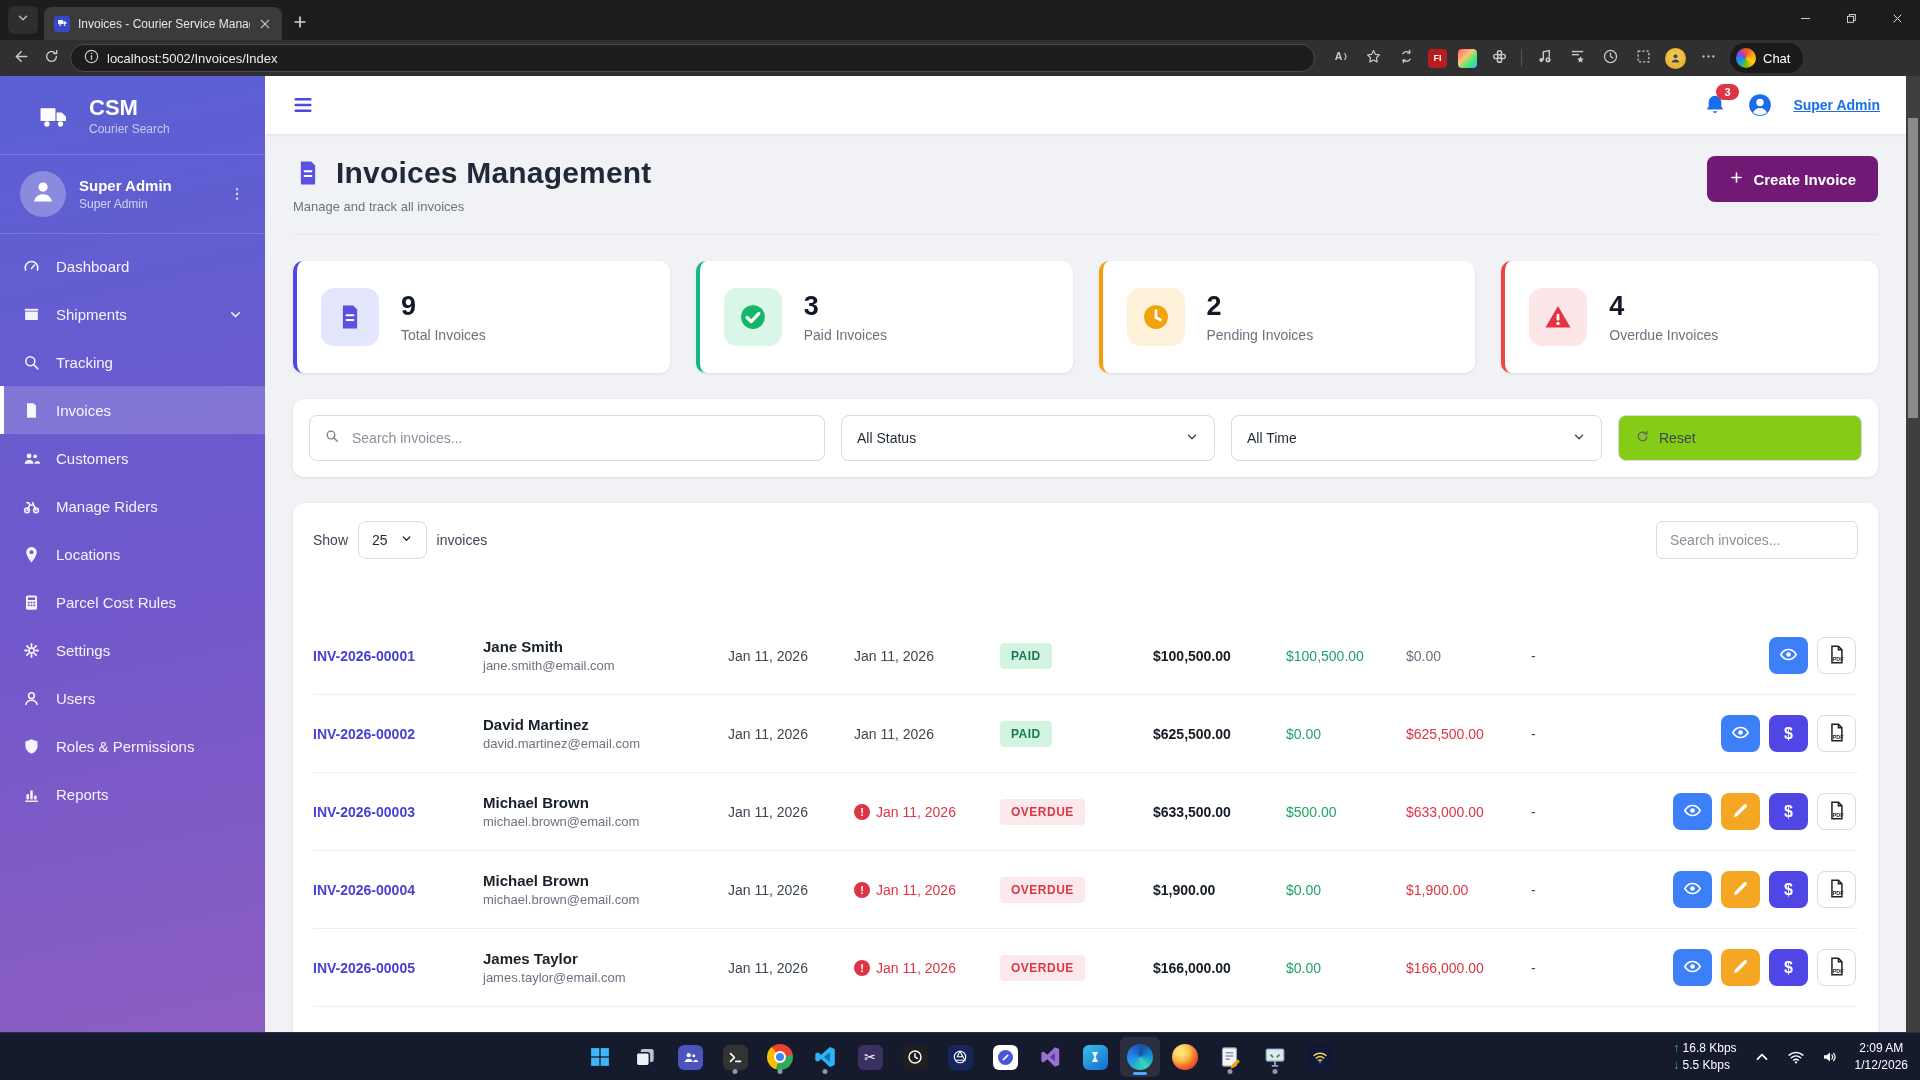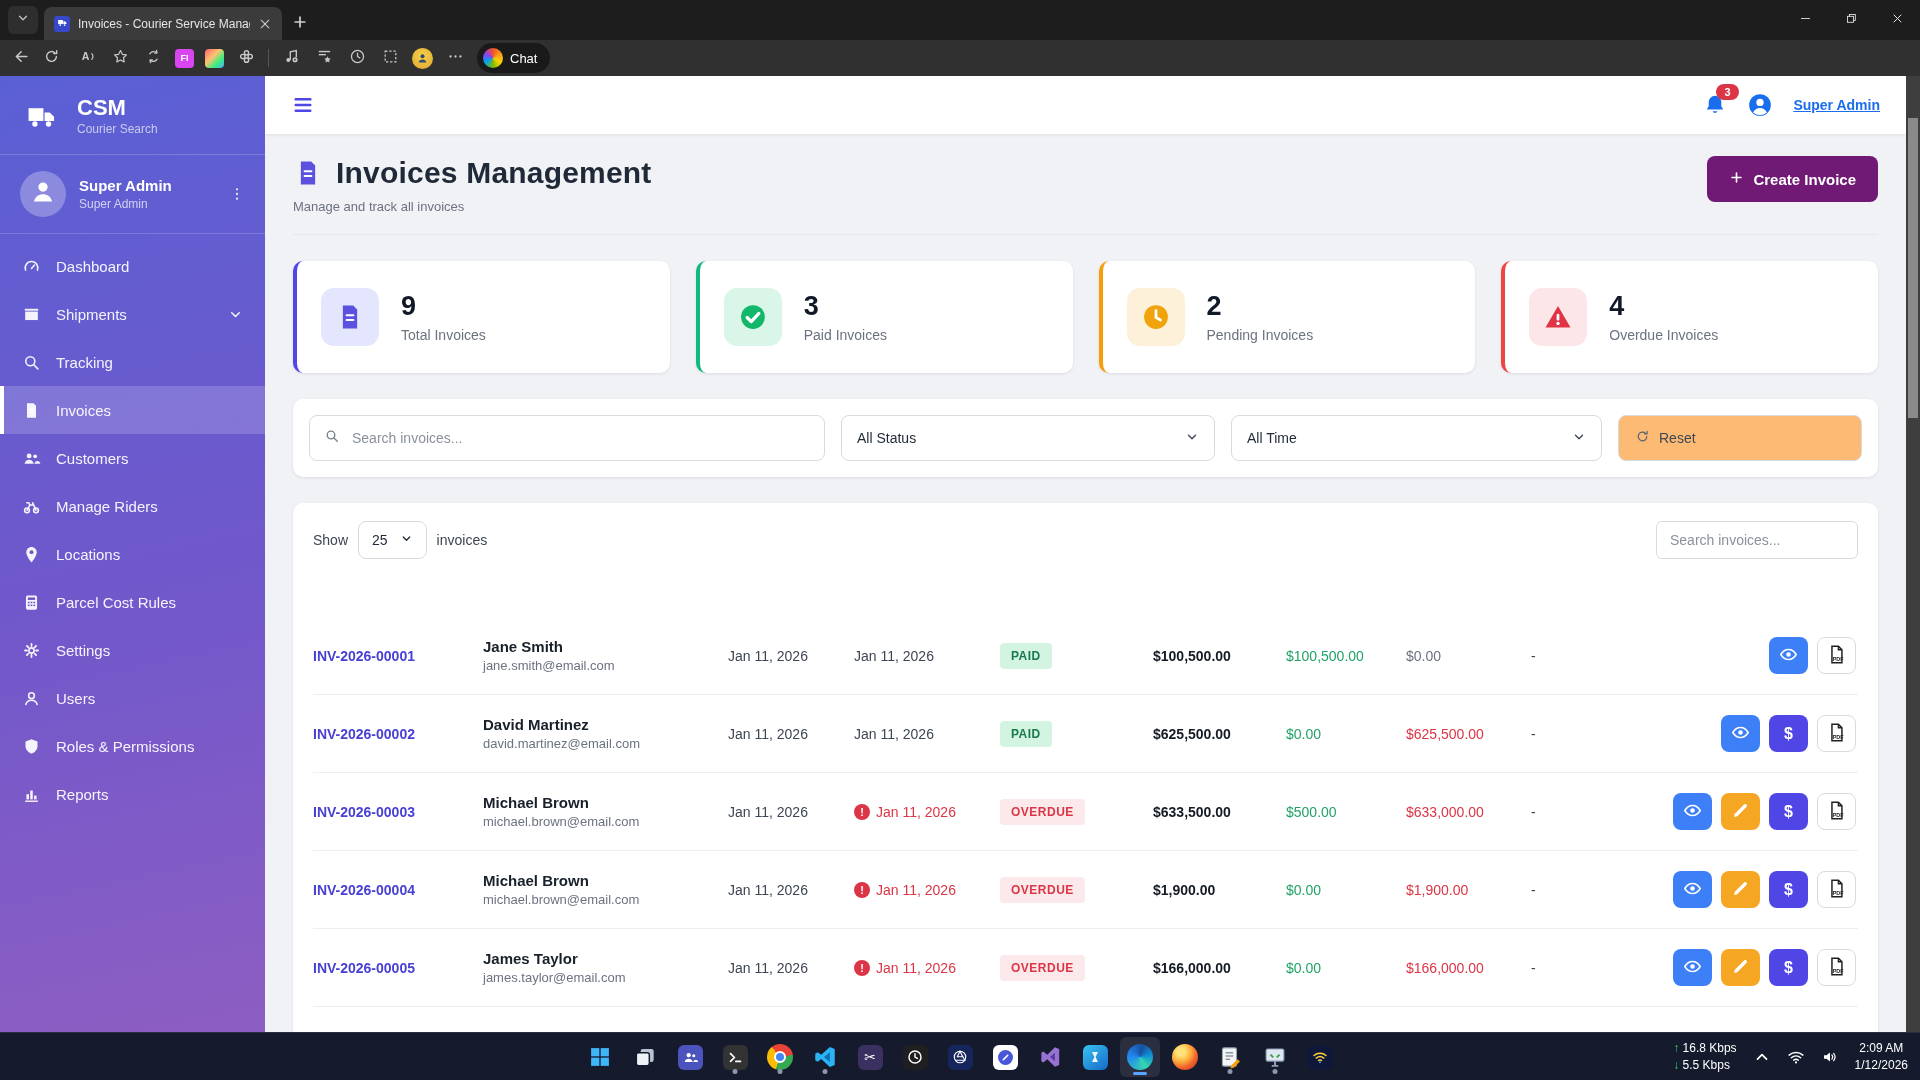--- a/index.html
+++ b/index.html
@@ -24,33 +24,33 @@
   .wincontrols { position:absolute; right:0; top:0; height:40px; display:flex; }
   .winbtn { width:46px; height:40px; display:flex; align-items:center; justify-content:center; color:#e8e8e8; }
   .winbtn svg { width:13px; height:13px; }
 
   .toolbar { height:36px; background:#303030; display:flex; align-items:center; padding:0 10px; gap:8px; }
   .tool-btn { color:#c9c9c9; width:22px; height:22px; display:flex; align-items:center; justify-content:center; flex:none; font-size:14px; }
   .tool-btn svg { width:17px; height:17px; }
   .urlpill { height:28px; width:1245px; background:#1d1d1d; border:1px solid #4a4a4a; border-radius:14px; display:flex; align-items:center; padding:0 12px; gap:8px; color:#ececec; font-size:13px; flex:none; }
   .urlpill .tool-btn { width:16px; }
   .tool-right { display:flex; align-items:center; gap:11px; margin-left:6px; }
-  .ext-fi { width:19px; height:19px; border-radius:4px; background:#d946ef; color:#fff; font-size:9px; font-weight:bold; display:flex; align-items:center; justify-content:center; }
+  .ext-fi { width:19px; height:19px; border-radius:4px; background:#b91c1c; color:#fff; font-size:9px; font-weight:bold; display:flex; align-items:center; justify-content:center; }
   .ext-picker { width:19px; height:19px; border-radius:4px; background:linear-gradient(135deg,#ff5f6d,#ffc371 40%,#38ef7d 70%,#4facfe); }
   .tool-sep { width:1px; height:18px; background:#555; }
   .tool-avatar { width:21px; height:21px; border-radius:50%; background:radial-gradient(circle at 50% 38%, #f6d14b, #e0a62e); display:flex; align-items:flex-end; justify-content:center; overflow:hidden; }
   .tool-avatar svg { width:13px; height:13px; color:#314a6e; }
   .chatbtn { height:30px; border-radius:15px; background:#1a1a1a; display:flex; align-items:center; gap:7px; padding:0 13px 0 6px; color:#fff; font-size:13px; }
   .chatlogo { width:20px; height:20px; border-radius:50%; background:conic-gradient(#f35325,#f99b1c,#ffd303,#7fba00,#00a4ef,#8b3ff2,#f35325); }
 
   
   .app { position:absolute; top:76px; left:0; width:1920px; height:956px; display:flex; background:#f1f2f6; }
 
   .sidebar { width:265px; flex:none; background:linear-gradient(168deg,#5a60d4 0%,#7158cb 55%,#8d5ec2 100%); color:#fff; overflow:hidden; }
-  .logo-row { display:flex; align-items:center; gap:13px; padding:20px 20px 18px; border-bottom:1px solid rgba(255,255,255,.18); }
+  .logo-row { display:flex; align-items:center; gap:13px; padding:20px 32px 18px; border-bottom:1px solid rgba(255,255,255,.18); }
   .logo-ic { width:44px; height:34px; color:#fff; flex:none; }
   .logo-title { font-size:22px; font-weight:bold; line-height:1.1; }
   .logo-sub { font-size:12px; color:rgba(255,255,255,.66); margin-top:2px; }
   .user-row { display:flex; align-items:center; gap:13px; padding:16px 20px; border-bottom:1px solid rgba(255,255,255,.18); }
   .avatar { width:46px; height:46px; border-radius:50%; background:rgba(255,255,255,.28); display:flex; align-items:center; justify-content:center; flex:none; }
   .avatar svg { width:30px; height:30px; color:#fff; }
   .user-name { font-size:15px; font-weight:bold; }
   .user-role { font-size:12px; color:rgba(255,255,255,.7); margin-top:3px; }
   .user-dots { margin-left:auto; width:16px; height:18px; color:rgba(255,255,255,.85); }
   .nav { padding:8px 0; }
@@ -87,21 +87,21 @@
   .stat-label { font-size:14px; color:#6b7280; margin-top:5px; }
 
   .filter-card { background:#fff; border-radius:10px; box-shadow:0 1px 3px rgba(30,35,50,.1); margin-top:26px; padding:16px; display:flex; gap:16px; }
   .search-box { flex:1; height:46px; border:1px solid #d7dbe0; border-radius:8px; display:flex; align-items:center; padding:0 14px; gap:10px; color:#76818e; }
   .search-box svg { width:16px; height:16px; flex:none; }
   .search-box input, .mini-search input { border:none; outline:none; background:transparent; font-size:14px; flex:1; color:#111827; font-family:inherit; }
   .search-box input::placeholder, .mini-search input::placeholder { color:#8a919c; }
   .select-box { height:46px; border:1px solid #d7dbe0; border-radius:8px; display:flex; align-items:center; justify-content:space-between; padding:4px 15px; font-size:14px; color:#1f2937; cursor:pointer; }
   .select-box svg { width:14px; height:14px; color:#3d4653; }
   .sel-status { width:374px; } .sel-time { width:371px; }
-  .reset-btn { width:244px; height:46px; border:1px solid #d7dbe0; border-radius:8px; background:#fdba74; display:flex; align-items:center; gap:9px; padding:0 16px; font-size:14px; color:#3d4653; cursor:pointer; font-family:inherit; }
+  .reset-btn { width:244px; height:46px; border:1px solid #d7dbe0; border-radius:8px; background:#84cc16; display:flex; align-items:center; gap:9px; padding:0 16px; font-size:14px; color:#3d4653; cursor:pointer; font-family:inherit; }
   .reset-btn svg { width:15px; height:15px; color:#5b6470; }
 
   .table-card { background:#fff; border-radius:10px; box-shadow:0 1px 3px rgba(30,35,50,.1); margin-top:26px; padding:18px 20px 0; height:640px; }
   .show-row { display:flex; align-items:center; gap:10px; font-size:14px; color:#3d4653; }
   .pp-select { height:38px; border:1px solid #d7dbe0; border-radius:8px; display:flex; align-items:center; gap:12px; padding:0 13px; cursor:pointer; color:#1f2937; }
   .pp-select svg { width:13px; height:13px; }
   .mini-search { margin-left:auto; width:202px; height:38px; border:1px solid #d7dbe0; border-radius:6px; display:flex; align-items:center; padding:0 11px; }
   .thead-spacer { height:58px; }
   .trow { display:grid; grid-template-columns:170px 245px 126px 146px 153px 133px 120px 125px 55px 1fr; align-items:center; height:78px; border-bottom:1px solid #eceef1; font-size:14px; }
   .inv-link { color:#4940d4; font-weight:bold; text-decoration:none; }
@@ -201,20 +201,30 @@
         <span><svg viewBox="0 0 24 24" width="100%" height="100%" fill="none" stroke="currentColor" stroke-width="2" stroke-linecap="round" stroke-linejoin="round">
             <path d="M19.5 12H5M11.5 5.2L4.7 12l6.8 6.8" stroke-width="2.1"></path>
           </svg></span>
       </span>
     <span class="tool-btn">
         <span><svg viewBox="0 0 24 24" width="100%" height="100%" fill="none" stroke="currentColor" stroke-width="2" stroke-linecap="round" stroke-linejoin="round">
             <path d="M18.9 12a6.9 6.9 0 11-2-4.9"></path>
             <path d="M19.3 3.8v4.1h-4.1"></path>
           </svg></span>
       </span>
+    <div class="urlpill">
+      <span class="tool-btn">
+          <span><svg viewBox="0 0 24 24" width="100%" height="100%" fill="none" stroke="currentColor" stroke-width="2" stroke-linecap="round" stroke-linejoin="round">
+              <circle cx="12" cy="12" r="8.7" stroke-width="1.7"></circle>
+              <path d="M12 11v5" stroke-width="1.9"></path>
+              <circle cx="12" cy="7.8" r="1.1" fill="currentColor" stroke="none"></circle>
+            </svg></span>
+        </span>
+      <span>localhost:5002/Invoices/Index</span>
+    </div>
     <div class="tool-right">
       <span class="tool-btn">
           <span><svg viewBox="0 0 24 24" width="100%" height="100%">
               <text x="4" y="17.5" font-size="15" font-weight="bold" fill="currentColor">A</text>
               <path d="M18 8a5.5 5.5 0 010 8" fill="none" stroke="currentColor" stroke-width="1.7" stroke-linecap="round"></path>
             </svg></span>
         </span>
       <span class="tool-btn">
           <span><svg viewBox="0 0 24 24" width="100%" height="100%" fill="none" stroke="currentColor" stroke-width="2" stroke-linecap="round" stroke-linejoin="round">
               <path d="M12 3.6l2.6 5.3 5.8.8-4.2 4.1 1 5.8-5.2-2.7-5.2 2.7 1-5.8-4.2-4.1 5.8-.8z" stroke-width="1.7"></path>

